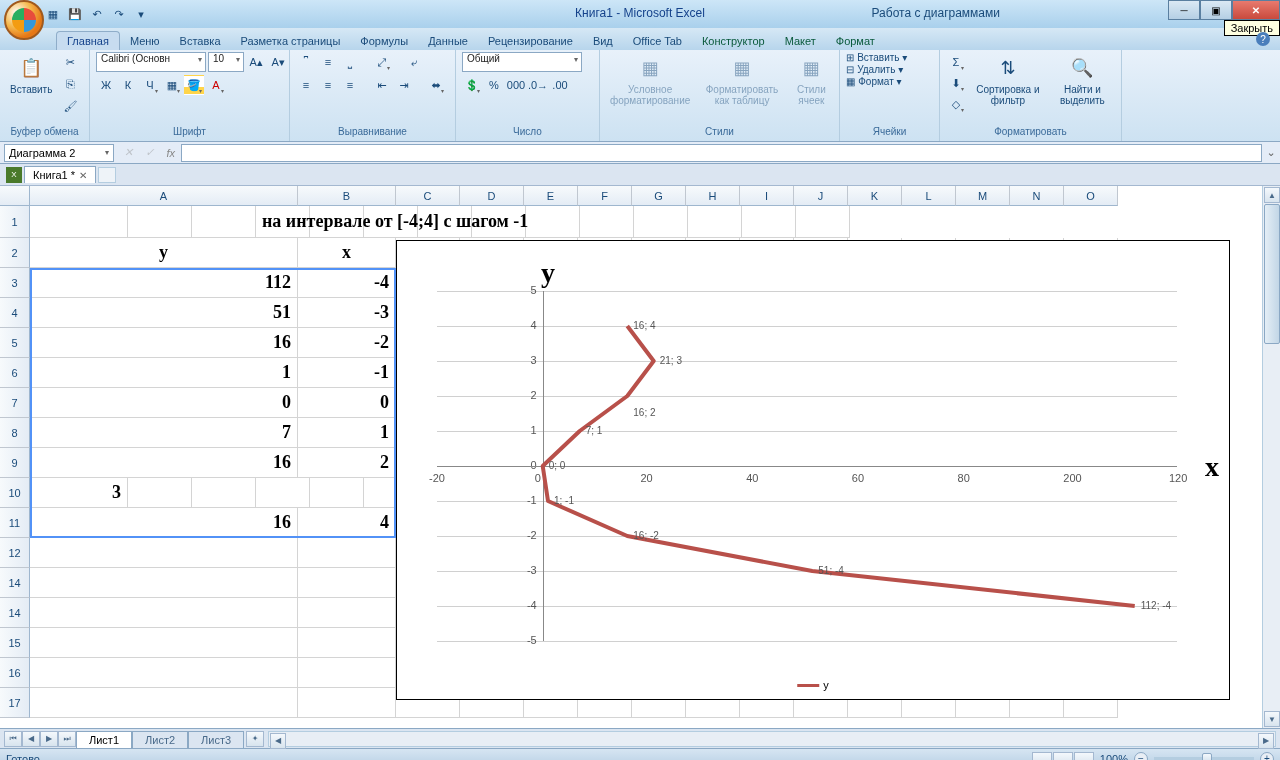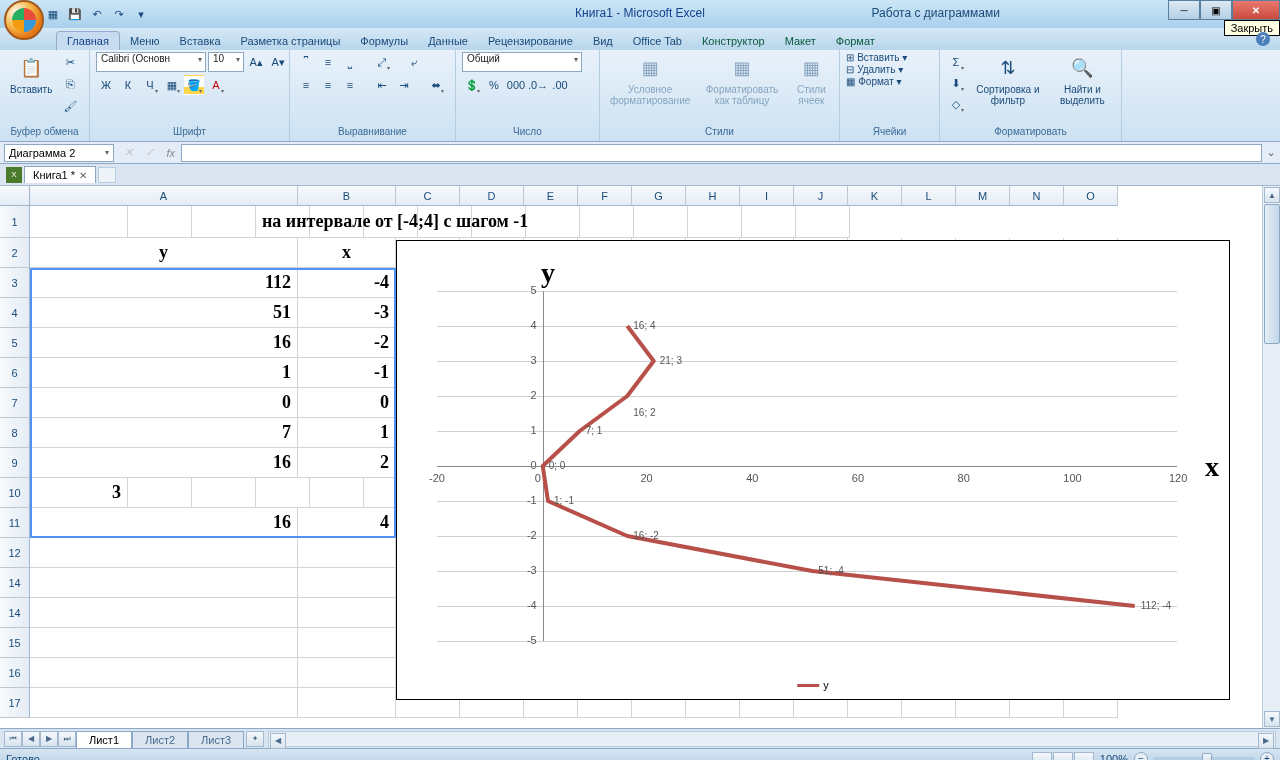--- a/index.html
+++ b/index.html
@@ -641,21 +641,21 @@
         <div class="grid-line" style="left: 0px; width: 740px; top: 35px;"></div>
         <div class="tick-lbl" style="right: 640.286px; top: 28px;">4</div>
         <div class="grid-line" style="left: 0px; width: 740px; top: 0px;"></div>
         <div class="tick-lbl" style="right: 640.286px; top: -7px;">5</div>
         <div class="tick-lbl" style="left: -8px; top: 181px;">-20</div>
         <div class="tick-lbl" style="left: 97.7143px; top: 181px;">0</div>
         <div class="tick-lbl" style="left: 203.429px; top: 181px;">20</div>
         <div class="tick-lbl" style="left: 309.143px; top: 181px;">40</div>
         <div class="tick-lbl" style="left: 414.857px; top: 181px;">60</div>
         <div class="tick-lbl" style="left: 520.571px; top: 181px;">80</div>
-        <div class="tick-lbl" style="left: 626.286px; top: 181px;">100</div>
+        <div class="tick-lbl" style="left: 626.286px; top: 181px;">200</div>
         <div class="tick-lbl" style="left: 732px; top: 181px;">120</div>
         <div class="axis-line" style="left: 0px; width: 740px; height: 1px; top: 175px;"></div>
         <div class="axis-line" style="top: 0px; height: 350px; width: 1px; left: 105.714px;"></div>
         <svg class="curve" width="740" height="350">
           <path d="M190.28571428571428 35 L216.71428571428572 70 L190.28571428571428 105.00000000000003 L142.71428571428572 140 L105.71428571428571 175 L111 210 L190.28571428571428 245 L375.2857142857143 280 L697.7142857142857 315" stroke="#b8504a" stroke-width="4" fill="none" stroke-linejoin="round"></path>
         </svg>
         <div class="data-lbl" style="left: 196.286px; top: 29px;">16; 4</div>
         <div class="data-lbl" style="left: 222.714px; top: 64px;">21; 3</div>
         <div class="data-lbl" style="left: 196.286px; top: 116px;">16; 2</div>
         <div class="data-lbl" style="left: 148.714px; top: 134px;">7; 1</div>

